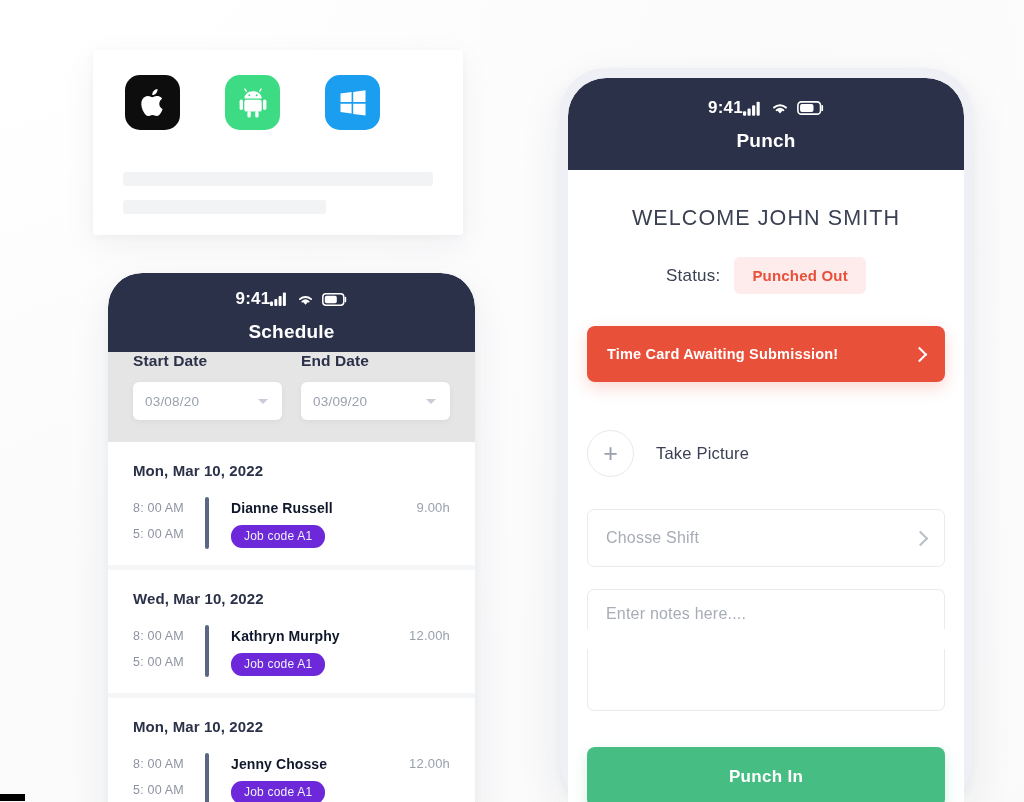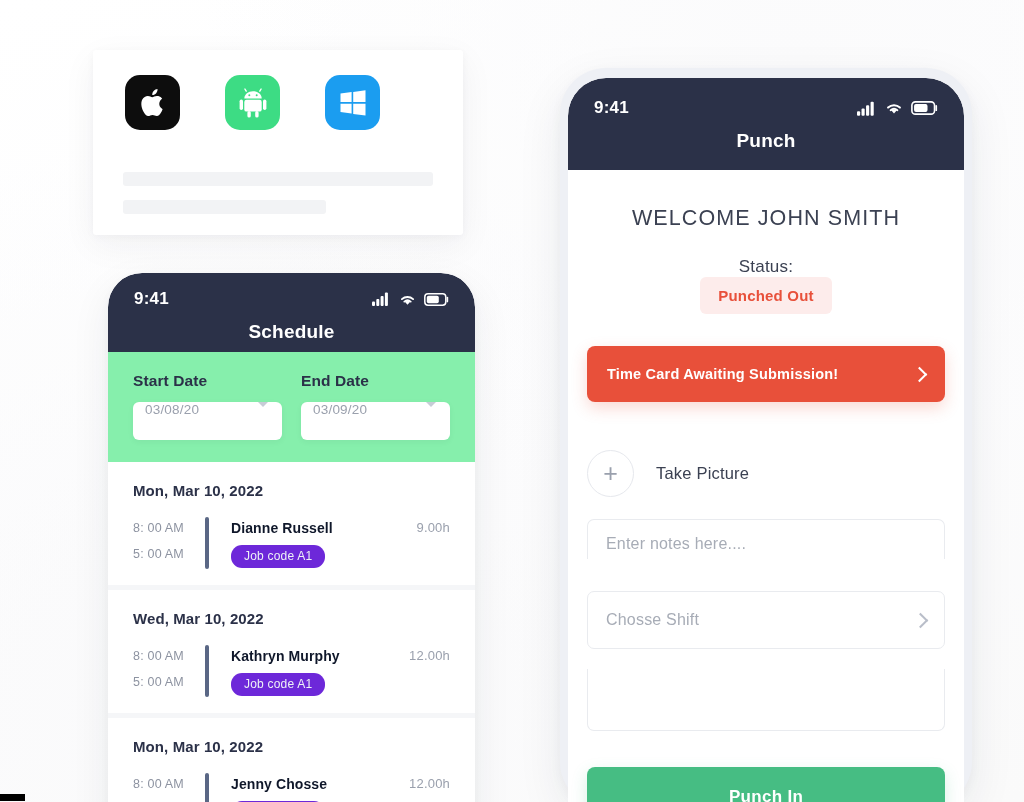--- a/index.html
+++ b/index.html
@@ -43,21 +43,21 @@
   .skel {
     position: absolute; left: 30px;
     background: #f2f3f5; border-radius: 3px;
   }
   .skel-1 { top: 122px; width: 310px; height: 14px; }
   .skel-2 { top: 150px; width: 203px; height: 14px; }
 
   
   .statusbar {
     height: 44px; display: flex; align-items: center;
-    justify-content: space-between; padding: 0 26px 0 26px;
+    justify-content: center; padding: 0 26px 0 26px;
     color: #ffffff;
   }
   .sb-time { font-size: 17px; font-weight: bold; letter-spacing: .2px; }
   .sb-icons { display: flex; align-items: center; gap: 8px; }
   .navtitle {
     text-align: center; color: #ffffff;
     font-size: 19px; font-weight: bold; letter-spacing: .2px;
   }
 
   
@@ -69,33 +69,33 @@
     border-radius: 34px 34px 0 0;
     box-shadow: 0 14px 40px rgba(30,36,60,.07), 0 3px 10px rgba(30,36,60,.04);
     overflow: hidden;
   }
   .phone-left .dark-head {
     background: #2b3148;
     border-radius: 34px 34px 0 0;
     height: 79px; padding-top: 4px;
   }
   .sched-filters {
-    background: #86efac;
-    padding: 20px 25px 22px 25px;
+    background: #e5e5e5;
+    padding: 0 25px 22px 25px;
     display: flex; justify-content: space-between;
   }
   .filter-col { width: 47%; }
   .filter-label {
     font-size: 15.5px; font-weight: bold; color: #2b3148;
     letter-spacing: .1px; margin-bottom: 12px;
   }
   .filter-box {
     background: #ffffff; border-radius: 6px;
     height: 38px; padding: 0 12px;
-    display: flex; justify-content: space-between;
+    display: flex; align-items: center; justify-content: space-between;
     box-shadow: 0 2px 6px rgba(30,36,60,.05);
   }
   .filter-val { font-size: 13.5px; color: #9aa0ad; letter-spacing: .2px; }
   .caret { width: 0; height: 0;
     border-left: 5px solid transparent; border-right: 5px solid transparent;
     border-top: 5px solid #c7ccd6; margin-right: 2px; }
 
   .sched-list { background: #ffffff; }
   .sched-group { padding: 20px 25px 16px 25px; border-bottom: 5px solid #f5f6f8; }
   .sched-date {
@@ -150,21 +150,21 @@
     border-radius: 38px 38px 0 0;
     height: 92px; padding-top: 8px;
   }
   .punch-body { padding: 0 19px; }
   .welcome {
     text-align: center; margin-top: 36px;
     font-size: 21.5px; color: #3b4152; letter-spacing: 1.1px;
   }
   .status-row {
     display: flex; align-items: center; justify-content: center;
-    margin-top: 26px; flex-direction: column;
+    gap: 14px; margin-top: 26px;
   }
   .status-label { font-size: 17px; color: #3b4152; letter-spacing: .2px; }
   .status-pill {
     background: #fdeceb; color: #e8503a;
     font-size: 15px; font-weight: bold; letter-spacing: .2px;
     padding: 10px 18px; border-radius: 6px;
   }
   .alert-banner {
     margin-top: 32px; background: #e8503a;
     border-radius: 8px; height: 56px;
@@ -402,28 +402,28 @@
       <div class="alert-banner">
         <span class="alert-text">Time Card Awaiting Submission!</span>
         <span class="chev-r"></span>
       </div>
 
       <div class="take-pic-row">
         <span class="plus-circle">+</span>
         <span class="take-pic-label">Take Picture</span>
       </div>
 
-      <div class="field-box" style="margin-top:22px;border-bottom:none;border-radius:7px 7px 0 0;height:40px;align-items:flex-end;padding-bottom:6px;">
-        <span class="field-placeholder">Enter notes here....</span>
-      </div>
-
       <div class="field-box">
         <span class="field-placeholder">Chosse Shift</span>
         <span class="chev-r-gray"></span>
       </div>
+
+      <div class="field-box" style="margin-top:22px;border-bottom:none;border-radius:7px 7px 0 0;height:40px;align-items:flex-end;padding-bottom:6px;">
+        <span class="field-placeholder">Enter notes here....</span>
+      </div>
       <div class="notes-box"></div>
 
       <div class="btn-primary">Punch In</div>
 
     </div>
   </div>
 
   <div class="corner-mark"></div>
 </div>
 

